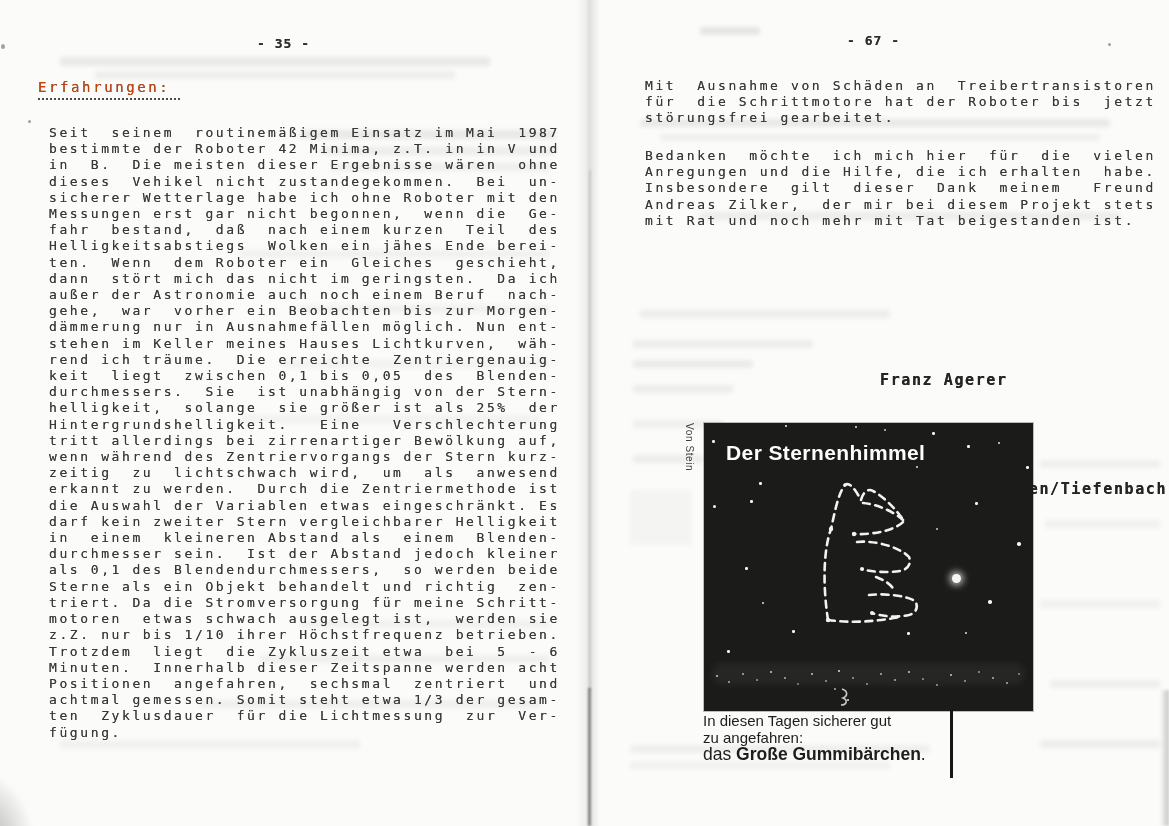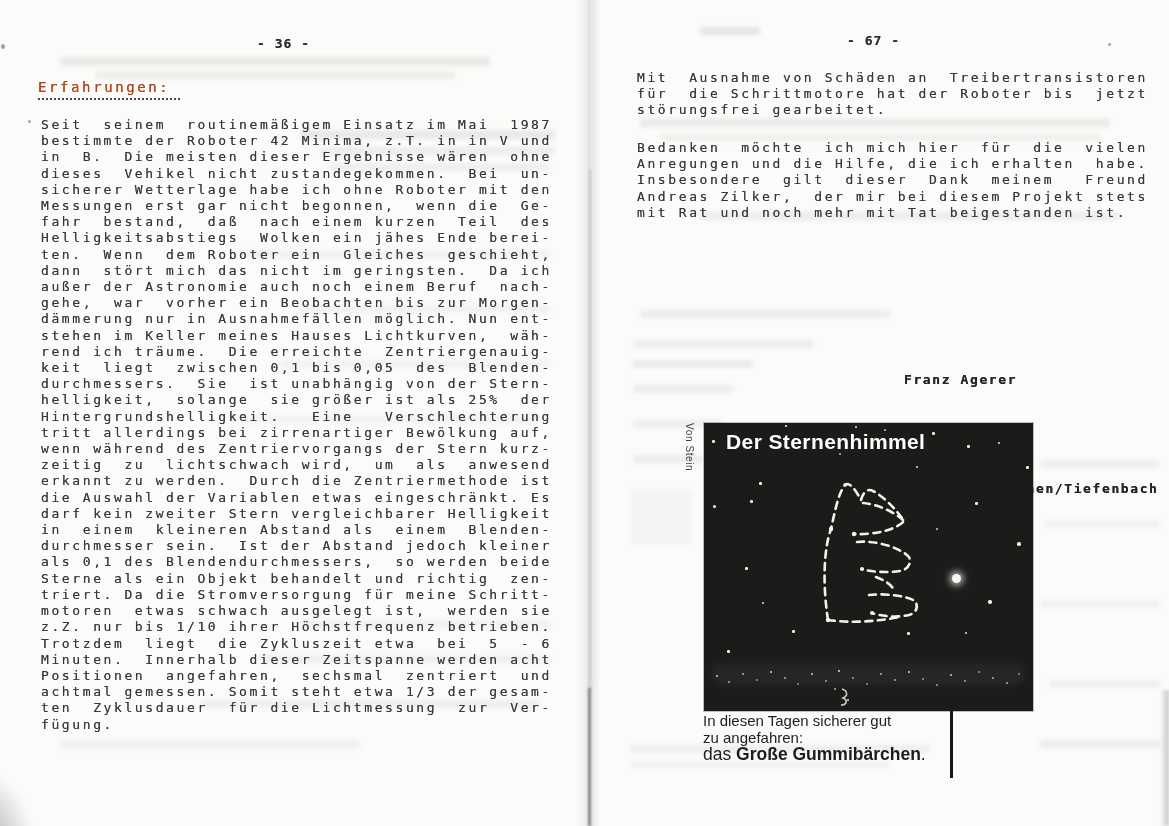--- a/index.html
+++ b/index.html
@@ -8,44 +8,44 @@
     position:relative;width:1169px;height:826px;
     background:#fbfbf9;
     font-family:"DejaVu Sans Mono","Liberation Mono",monospace;
     color:#343434;
   }
   .abs{position:absolute;}
   
   .tw{
     font-family:"DejaVu Sans Mono","Liberation Mono",monospace;
     font-size:13px;line-height:16.2px;letter-spacing:2.6px;
-    white-space:pre;margin:4px;color:#383838;
+    white-space:pre;margin:12px;color:#383838;
     text-shadow:0 0 .5px rgba(45,45,45,.65);
   }
   .page-number{
     font-size:13px;font-weight:bold;letter-spacing:1px;color:#2d2d2d;
     text-shadow:0 0 .5px rgba(40,40,40,.7);
   }
   .heading{
     font-size:14px;letter-spacing:2.6px;color:#c2410c;
     border-bottom:2px dotted #4a4a4a;padding:0 10px 3px 0;
     text-shadow:0 0 .5px rgba(45,45,45,.7);
   }
   .signature{
-    font-size:13px;line-height:18.3px;letter-spacing:1.6px;font-weight:bold;
-    color:#252525;white-space:pre;text-shadow:0 0 .6px rgba(20,20,20,.8);margin-left:24px;
+    font-size:15px;line-height:18.3px;letter-spacing:1.6px;font-weight:bold;
+    color:#252525;white-space:pre;text-shadow:0 0 .6px rgba(20,20,20,.8);
   }
   
   .figure{
     left:704px;top:423px;width:329px;height:288px;
     background:#1b1b1a;overflow:hidden;
     box-shadow:0 0 0 1px rgba(0,0,0,.25);
   }
   .fig-title{
-    left:22px;top:6px;color:#fdfdfb;
+    left:22px;top:17px;color:#fdfdfb;
     font-family:"Liberation Sans","DejaVu Sans",sans-serif;
     font-weight:bold;font-size:21px;line-height:26.5px;letter-spacing:.4px;
   }
   .credit{
     left:684px;top:423px;height:66px;
     writing-mode:vertical-rl;
     font-family:"Liberation Sans","DejaVu Sans",sans-serif;
     font-size:10px;letter-spacing:.6px;color:#3c3c3c;
   }
   .star{position:absolute;background:#f6f6f1;border-radius:50%;}
@@ -114,21 +114,21 @@
   <div class="ghost" style="left:633px;top:455px;width:70px;height:8px;opacity:.13;"></div>
   <div class="ghost" style="left:630px;top:490px;width:62px;height:55px;opacity:.06;"></div>
   <div class="ghost" style="left:1040px;top:460px;width:120px;height:8px;opacity:.11;"></div>
   <div class="ghost" style="left:1045px;top:520px;width:115px;height:8px;opacity:.09;"></div>
   <div class="ghost" style="left:1040px;top:600px;width:120px;height:8px;opacity:.09;"></div>
   <div class="ghost" style="left:1050px;top:680px;width:110px;height:8px;opacity:.11;"></div>
   <div class="ghost" style="left:1040px;top:740px;width:120px;height:8px;opacity:.13;"></div>
   <div class="ghost" style="left:630px;top:745px;width:300px;height:8px;opacity:.11;"></div>
   <div class="ghost" style="left:630px;top:762px;width:260px;height:7px;opacity:.09;"></div>
 
-  <div class="abs page-number" style="left:257px;top:36px;">- 36 -</div>
+  <div class="abs page-number" style="left:257px;top:36px;">- 35 -</div>
 
   <div class="abs heading" style="left:38px;top:79px;">Erfahrungen:</div>
 
   <pre class="abs tw" style="left:37px;top:113px;">Seit  seinem  routinemäßigem Einsatz im Mai  1987
 bestimmte der Roboter 42 Minima, z.T. in in V und
 in  B.  Die meisten dieser Ergebnisse wären  ohne
 dieses  Vehikel nicht zustandegekommen.  Bei  un-
 sicherer Wetterlage habe ich ohne Roboter mit den
 Messungen erst gar nicht begonnen,  wenn die  Ge-
 fahr  bestand,  daß  nach einem kurzen  Teil  des

